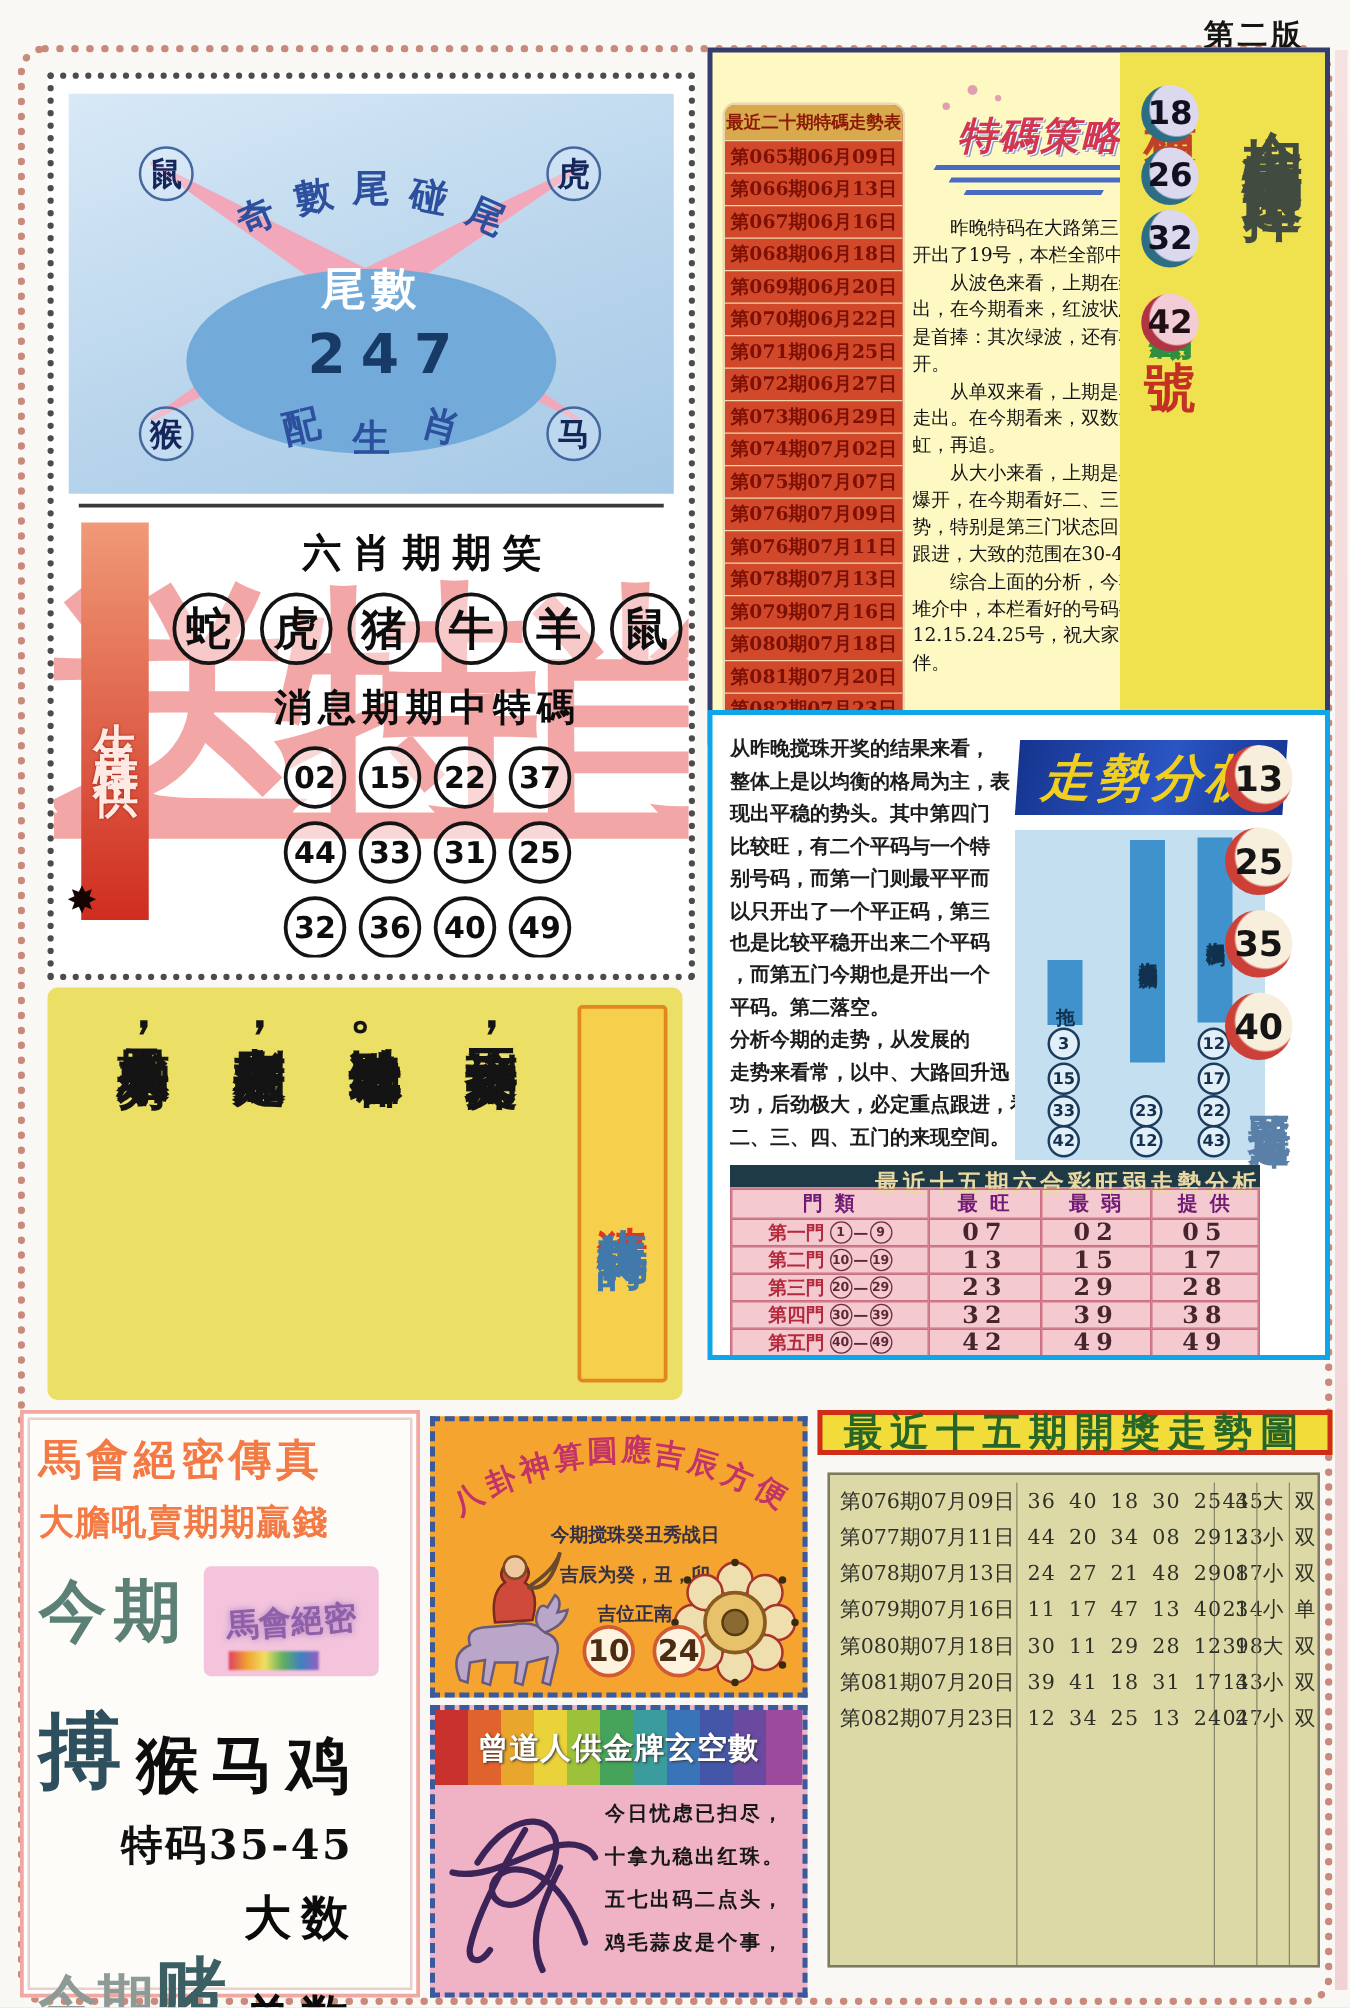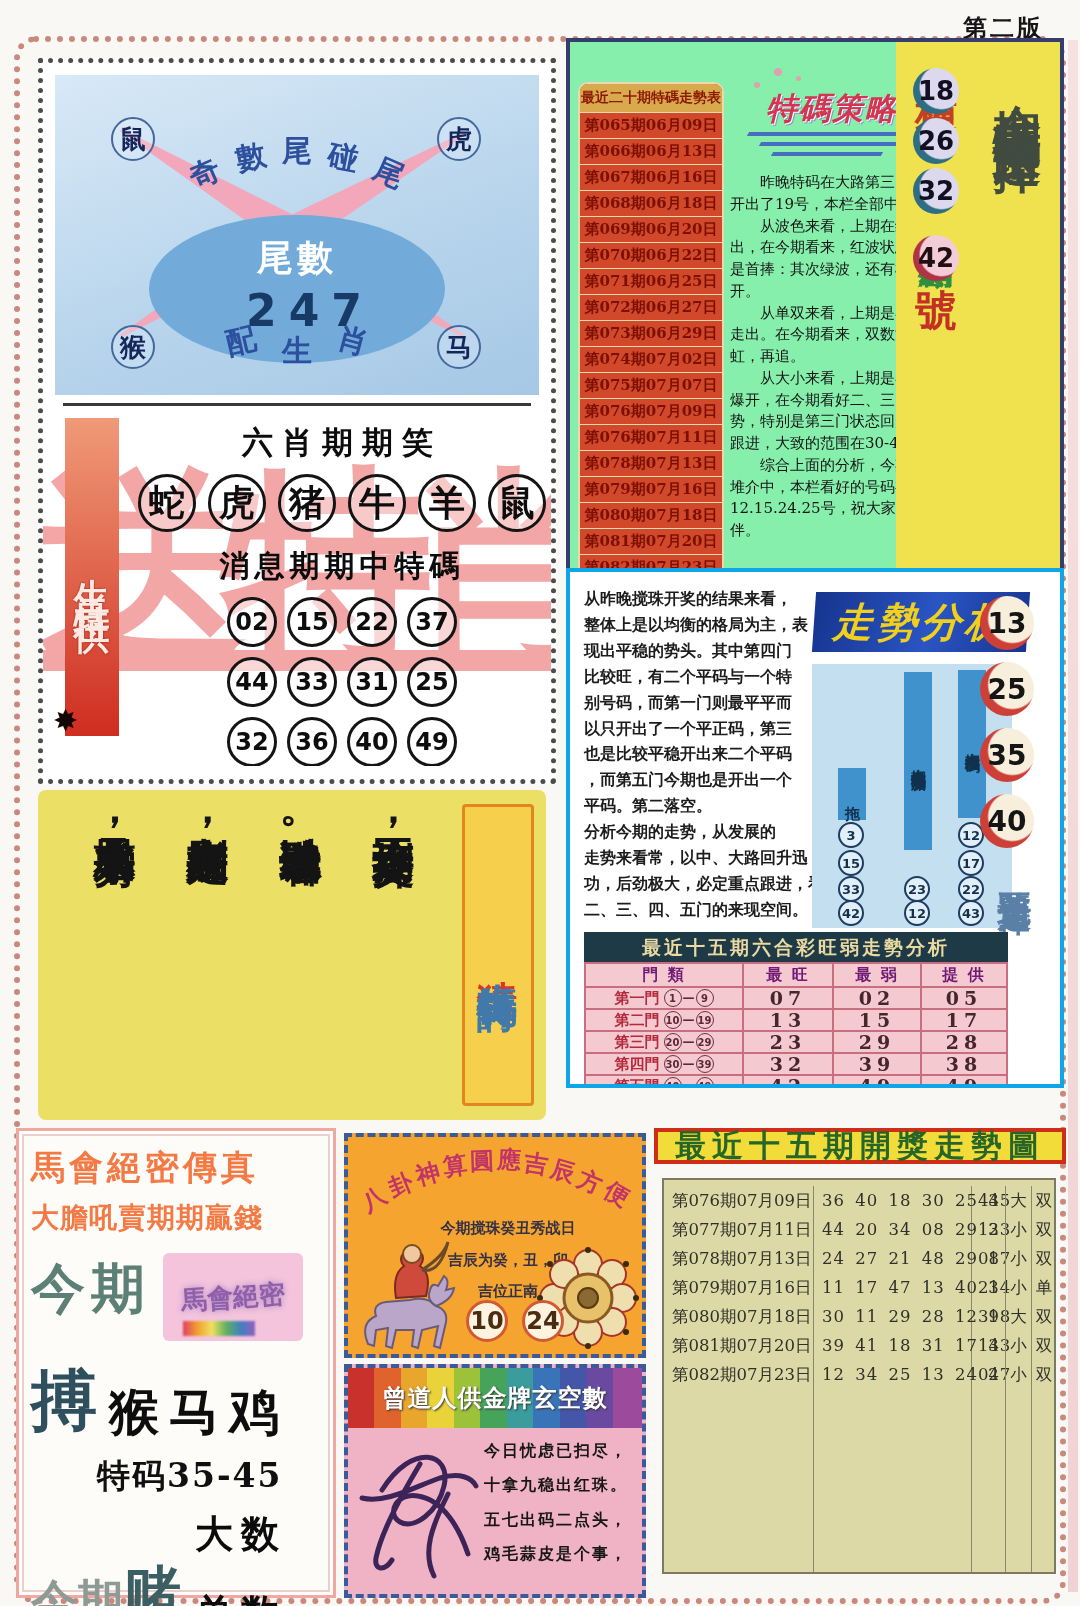--- a/index.html
+++ b/index.html
@@ -29,21 +29,21 @@
   .corners span:nth-of-type(3){left:56px;bottom:26px;}
   .corners span:nth-of-type(4){right:58px;bottom:26px;}
   .arc-top{position:absolute;left:0;right:0;top:56px;display:flex;justify-content:center;gap:16px;z-index:2;}
   .arc-top span{font:bold 30px "DejaVu Serif",serif;color:#2c4f9e;}
   .arc-top span:nth-of-type(1){transform:translateY(22px) rotate(-24deg);}
   .arc-top span:nth-of-type(2){transform:translateY(6px) rotate(-11deg);}
   .arc-top span:nth-of-type(4){transform:translateY(6px) rotate(11deg);}
   .arc-top span:nth-of-type(5){transform:translateY(22px) rotate(24deg);}
   .ellipse{position:absolute;left:50%;top:140px;transform:translateX(-50%);width:296px;height:148px;
            background:#72abd9;border-radius:50%;display:flex;flex-direction:column;align-items:center;
-           justify-content:center;z-index:1;}
+           z-index:1;}
   .ellipse-label{color:#fff;font:bold 36px "DejaVu Sans",sans-serif;letter-spacing:4px;margin-top:-8px;}
   .ellipse-value{color:#173a66;font:bold 44px "DejaVu Sans",sans-serif;letter-spacing:12px;margin-top:2px;margin-left:26px;}
   .arc-bottom{position:absolute;left:0;right:0;top:242px;display:flex;justify-content:center;gap:26px;z-index:2;}
   .arc-bottom span{font:bold 30px "DejaVu Serif",serif;color:#2c4f9e;}
   .arc-bottom span:nth-of-type(1){transform:translateY(4px) rotate(-13deg);}
   .arc-bottom span:nth-of-type(2){transform:translateY(14px);}
   .arc-bottom span:nth-of-type(3){transform:translateY(4px) rotate(15deg);}
   .divider{height:3px;background:#3a3a3a;margin:8px 20px;}
   .zodiac{position:relative;height:352px;overflow:hidden;}
   .watermark{position:absolute;left:-4px;top:14px;font:bold 210px "DejaVu Serif",serif;
@@ -125,21 +125,21 @@
   .box-zeng{position:absolute;left:344px;top:1364px;width:302px;height:234px;background:#f0b3c6;
             border:4px dashed #3a5a9c;box-sizing:border-box;overflow:hidden;}
   .zeng-banner{height:60px;display:flex;align-items:center;justify-content:center;
      background:linear-gradient(90deg,#c9322c 0 9%,#e0622c 9% 18%,#e8a62c 18% 27%,#ead23a 27% 36%,#9cc23a 36% 45%,#46a45a 45% 54%,#3a9c9c 54% 63%,#3a74b8 63% 72%,#4456a8 72% 81%,#6a4aa0 81% 90%,#9c4a9c 90% 100%);}
   .zeng-banner span{color:#fff;font:bold 24px "DejaVu Sans",sans-serif;letter-spacing:1px;text-shadow:1px 1px 2px #333;}
   .zeng-body{display:flex;padding:6px 8px;}
   .zeng-poem{margin-left:2px;color:#171717;font:bold 16px "DejaVu Serif",serif;line-height:2.15;letter-spacing:2px;}
 
   
   .box-strategy{position:absolute;left:566px;top:38px;width:498px;height:558px;border:4px solid #343d6e;
-                background:#86efac;box-sizing:border-box;overflow:hidden;}
+                background:#fef9c3;box-sizing:border-box;overflow:hidden;}
   .trend{position:absolute;left:8px;top:40px;width:146px;height:508px;background:#c93d20;
          border:2px solid #ecd8ae;border-radius:10px;overflow:hidden;box-sizing:border-box;}
   .trend-title{background:#d9a94e;color:#8c1a05;font:bold 14px "DejaVu Sans",sans-serif;text-align:center;
                padding:5px 0;}
   .trend-item{background:#d1482a;color:#7c1004;font:bold 15px "DejaVu Serif",serif;text-align:center;
               line-height:25px;border-top:1px solid #eed9ae;}
   .logo{position:absolute;left:168px;top:24px;width:226px;height:108px;}
   .logo-dot{position:absolute;border-radius:50%;background:#e0a0b0;}
   .ld1{width:8px;height:8px;left:36px;top:2px;} .ld2{width:5px;height:5px;left:58px;top:10px;}
   .ld3{width:6px;height:6px;left:16px;top:16px;}
@@ -188,22 +188,22 @@
       color:#14304e;font:bold 13px "DejaVu Sans",sans-serif;display:flex;align-items:center;justify-content:center;
       background:rgba(255,255,255,.5);box-sizing:border-box;}
   .rballs{position:absolute;left:410px;top:24px;display:flex;flex-direction:column;gap:12px;}
   .rball{width:54px;height:54px;border-radius:50%;display:flex;align-items:center;justify-content:center;
          color:#151515;font:bold 28px "DejaVu Sans",sans-serif;
          background:radial-gradient(circle at 60% 42%,#f7eedb 0 52%,#cc4038 56%);}
   .vtrack{position:absolute;left:418px;top:292px;width:54px;display:flex;justify-content:center;}
   .vtext2{writing-mode:vertical-rl;text-orientation:upright;color:#5b80a8;
           font:bold 34px "DejaVu Serif",serif;letter-spacing:2px;}
   .strength{position:absolute;left:14px;top:360px;width:424px;}
-  .st-title{height:30px;background:#1e3a46;color:#ead9a2;font:bold 19px "DejaVu Serif",serif;
-            letter-spacing:3px;line-height:30px;text-align:center;}
+  .st-title{height:18px;background:#1e3a46;color:#ead9a2;font:bold 19px "DejaVu Serif",serif;
+            letter-spacing:3px;line-height:30px;text-align:right;}
   .st-grid{display:grid;grid-template-columns:158px 90px 88px 86px;background:#f4c9d0;border:1px solid #c96e7e;}
   .st-c{border:1px solid #c96e7e;height:20px;display:flex;align-items:center;justify-content:center;gap:4px;}
   .st-h{color:#701a75;font:bold 16px "DejaVu Serif",serif;letter-spacing:2px;height:22px;}
   .st-gate span.gname{color:#b42a3c;font:bold 15px "DejaVu Serif",serif;}
   .rng{display:inline-flex;align-items:center;gap:1px;}
   .pc2{width:18px;height:18px;border:1.5px solid #6e3040;border-radius:50%;font:bold 10px "DejaVu Sans",sans-serif;
        font-style:normal;display:inline-flex;align-items:center;justify-content:center;color:#5c2834;box-sizing:border-box;}
   .rsep{color:#5c2834;font-style:normal;font-weight:bold;font-size:12px;}
   .st-v{color:#44262c;font:bold 19px "DejaVu Serif",serif;letter-spacing:5px;}
 

